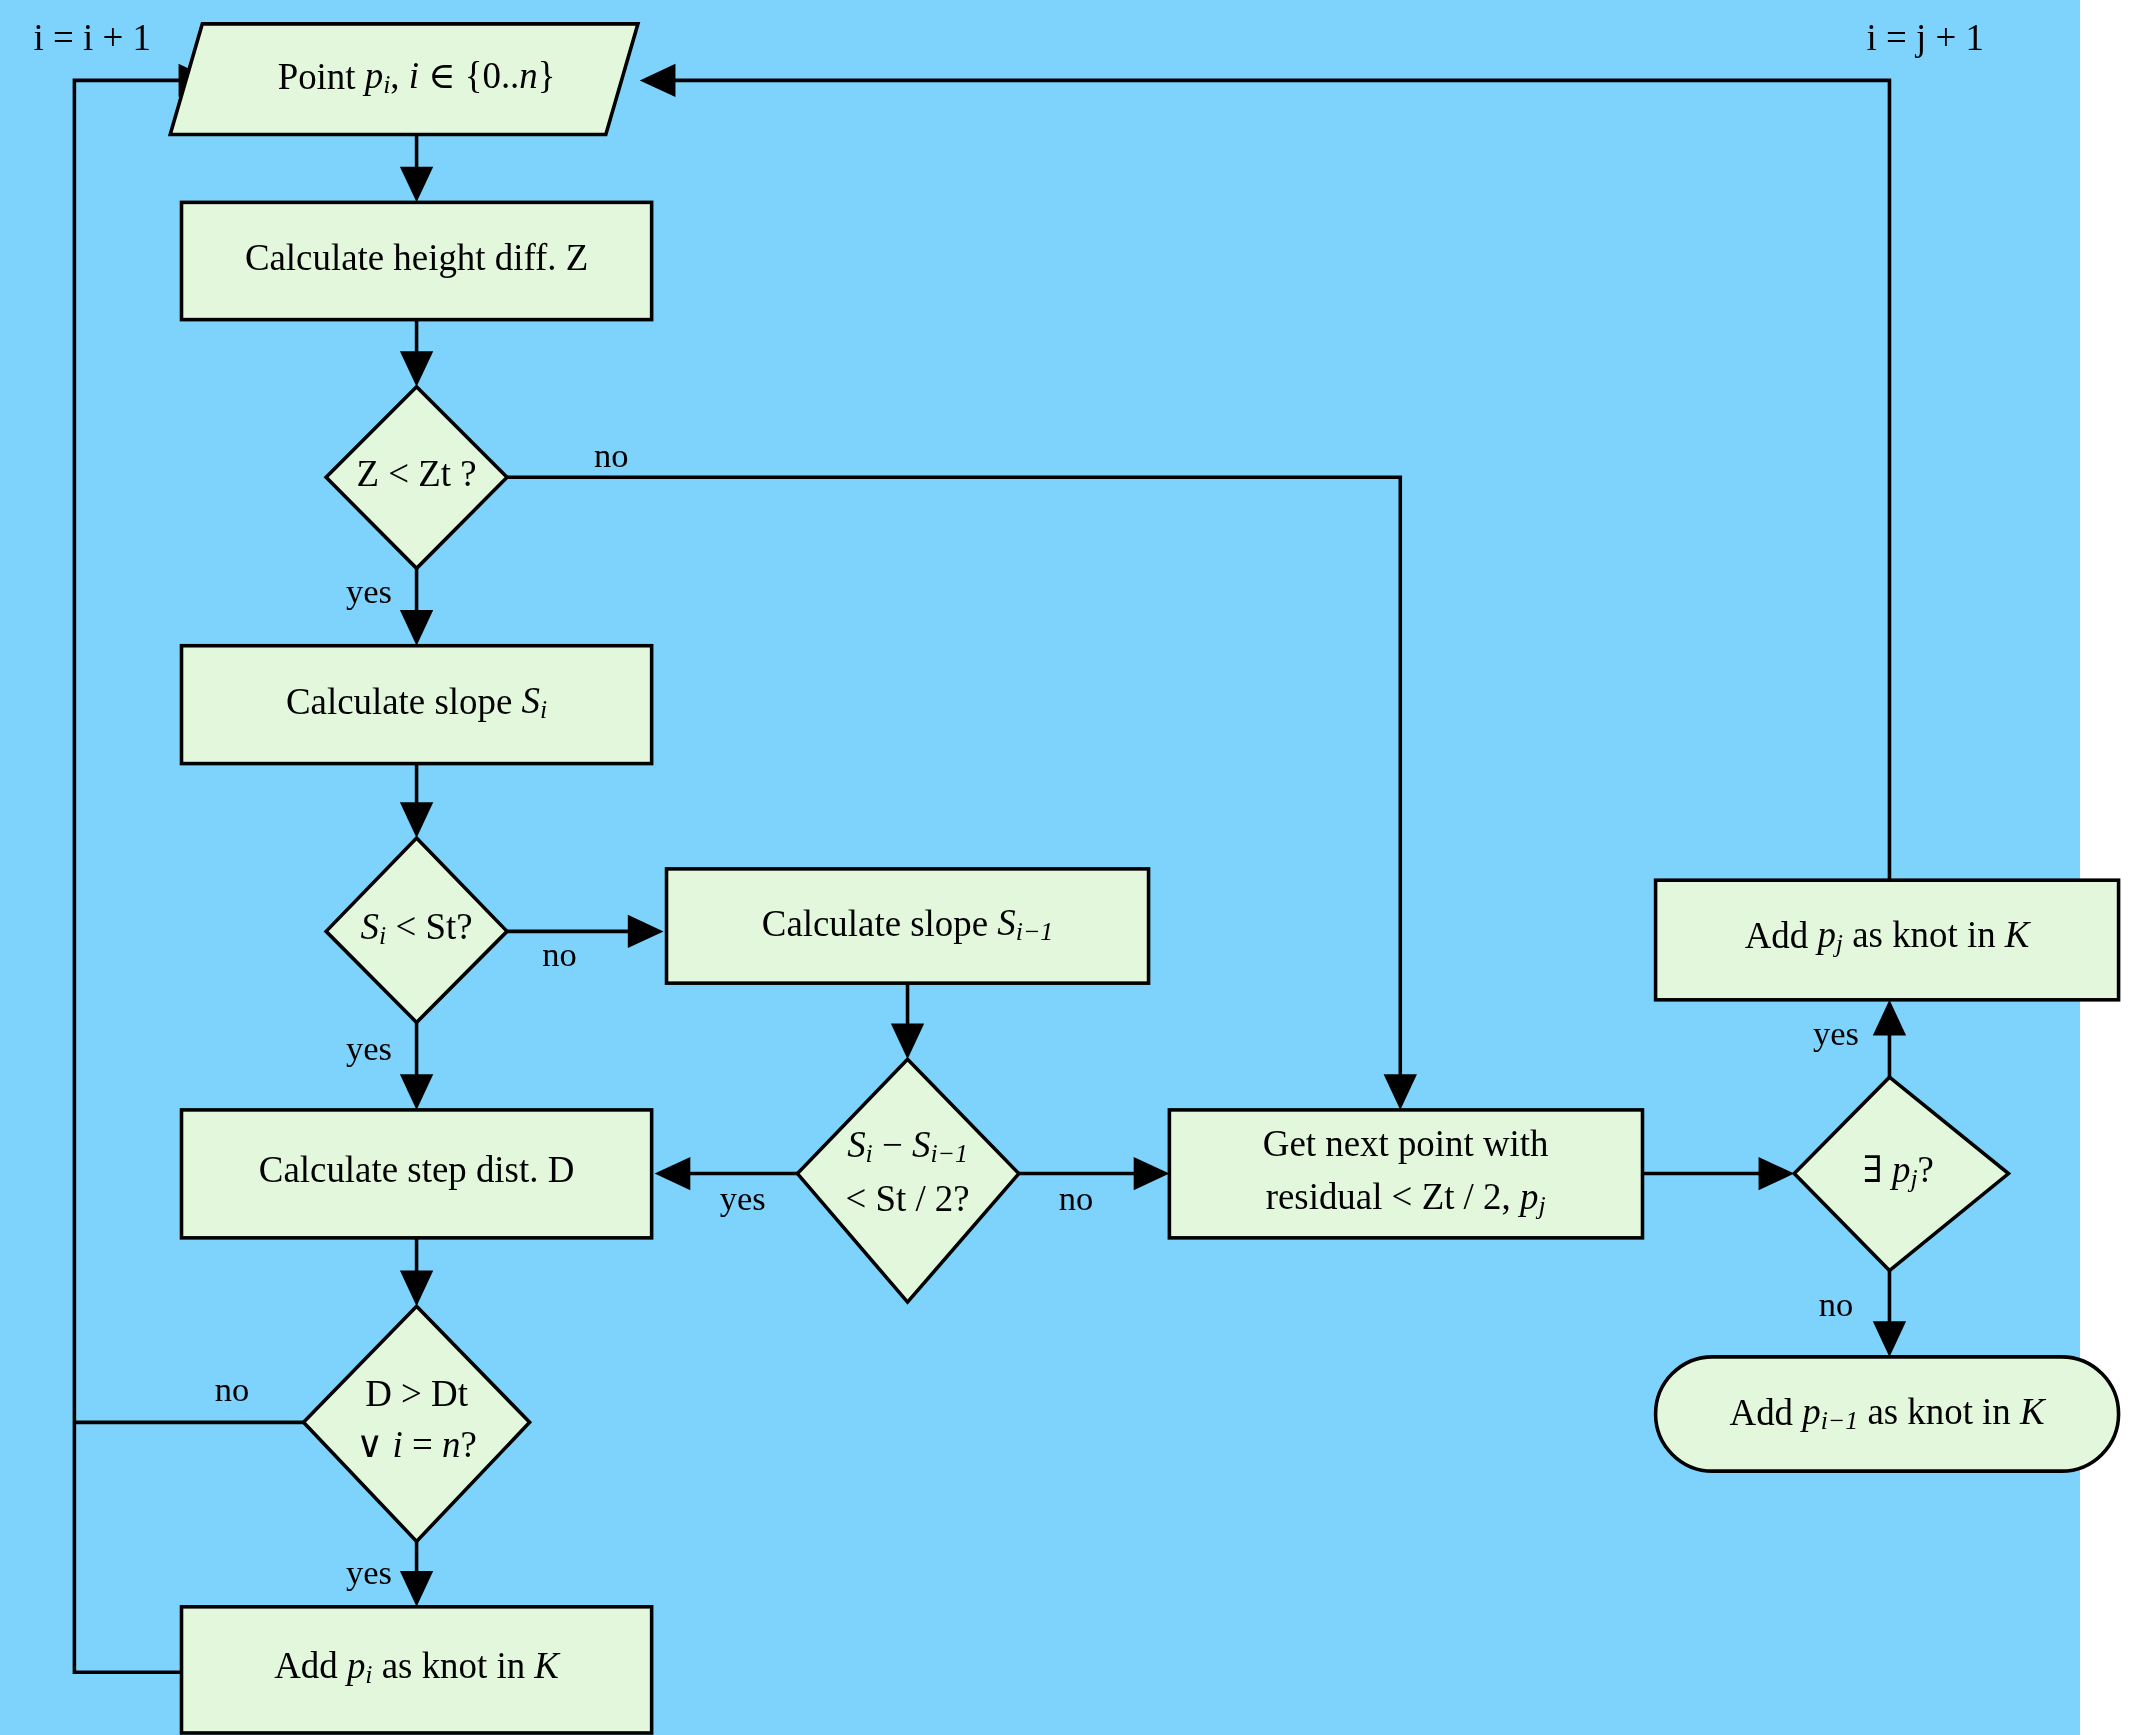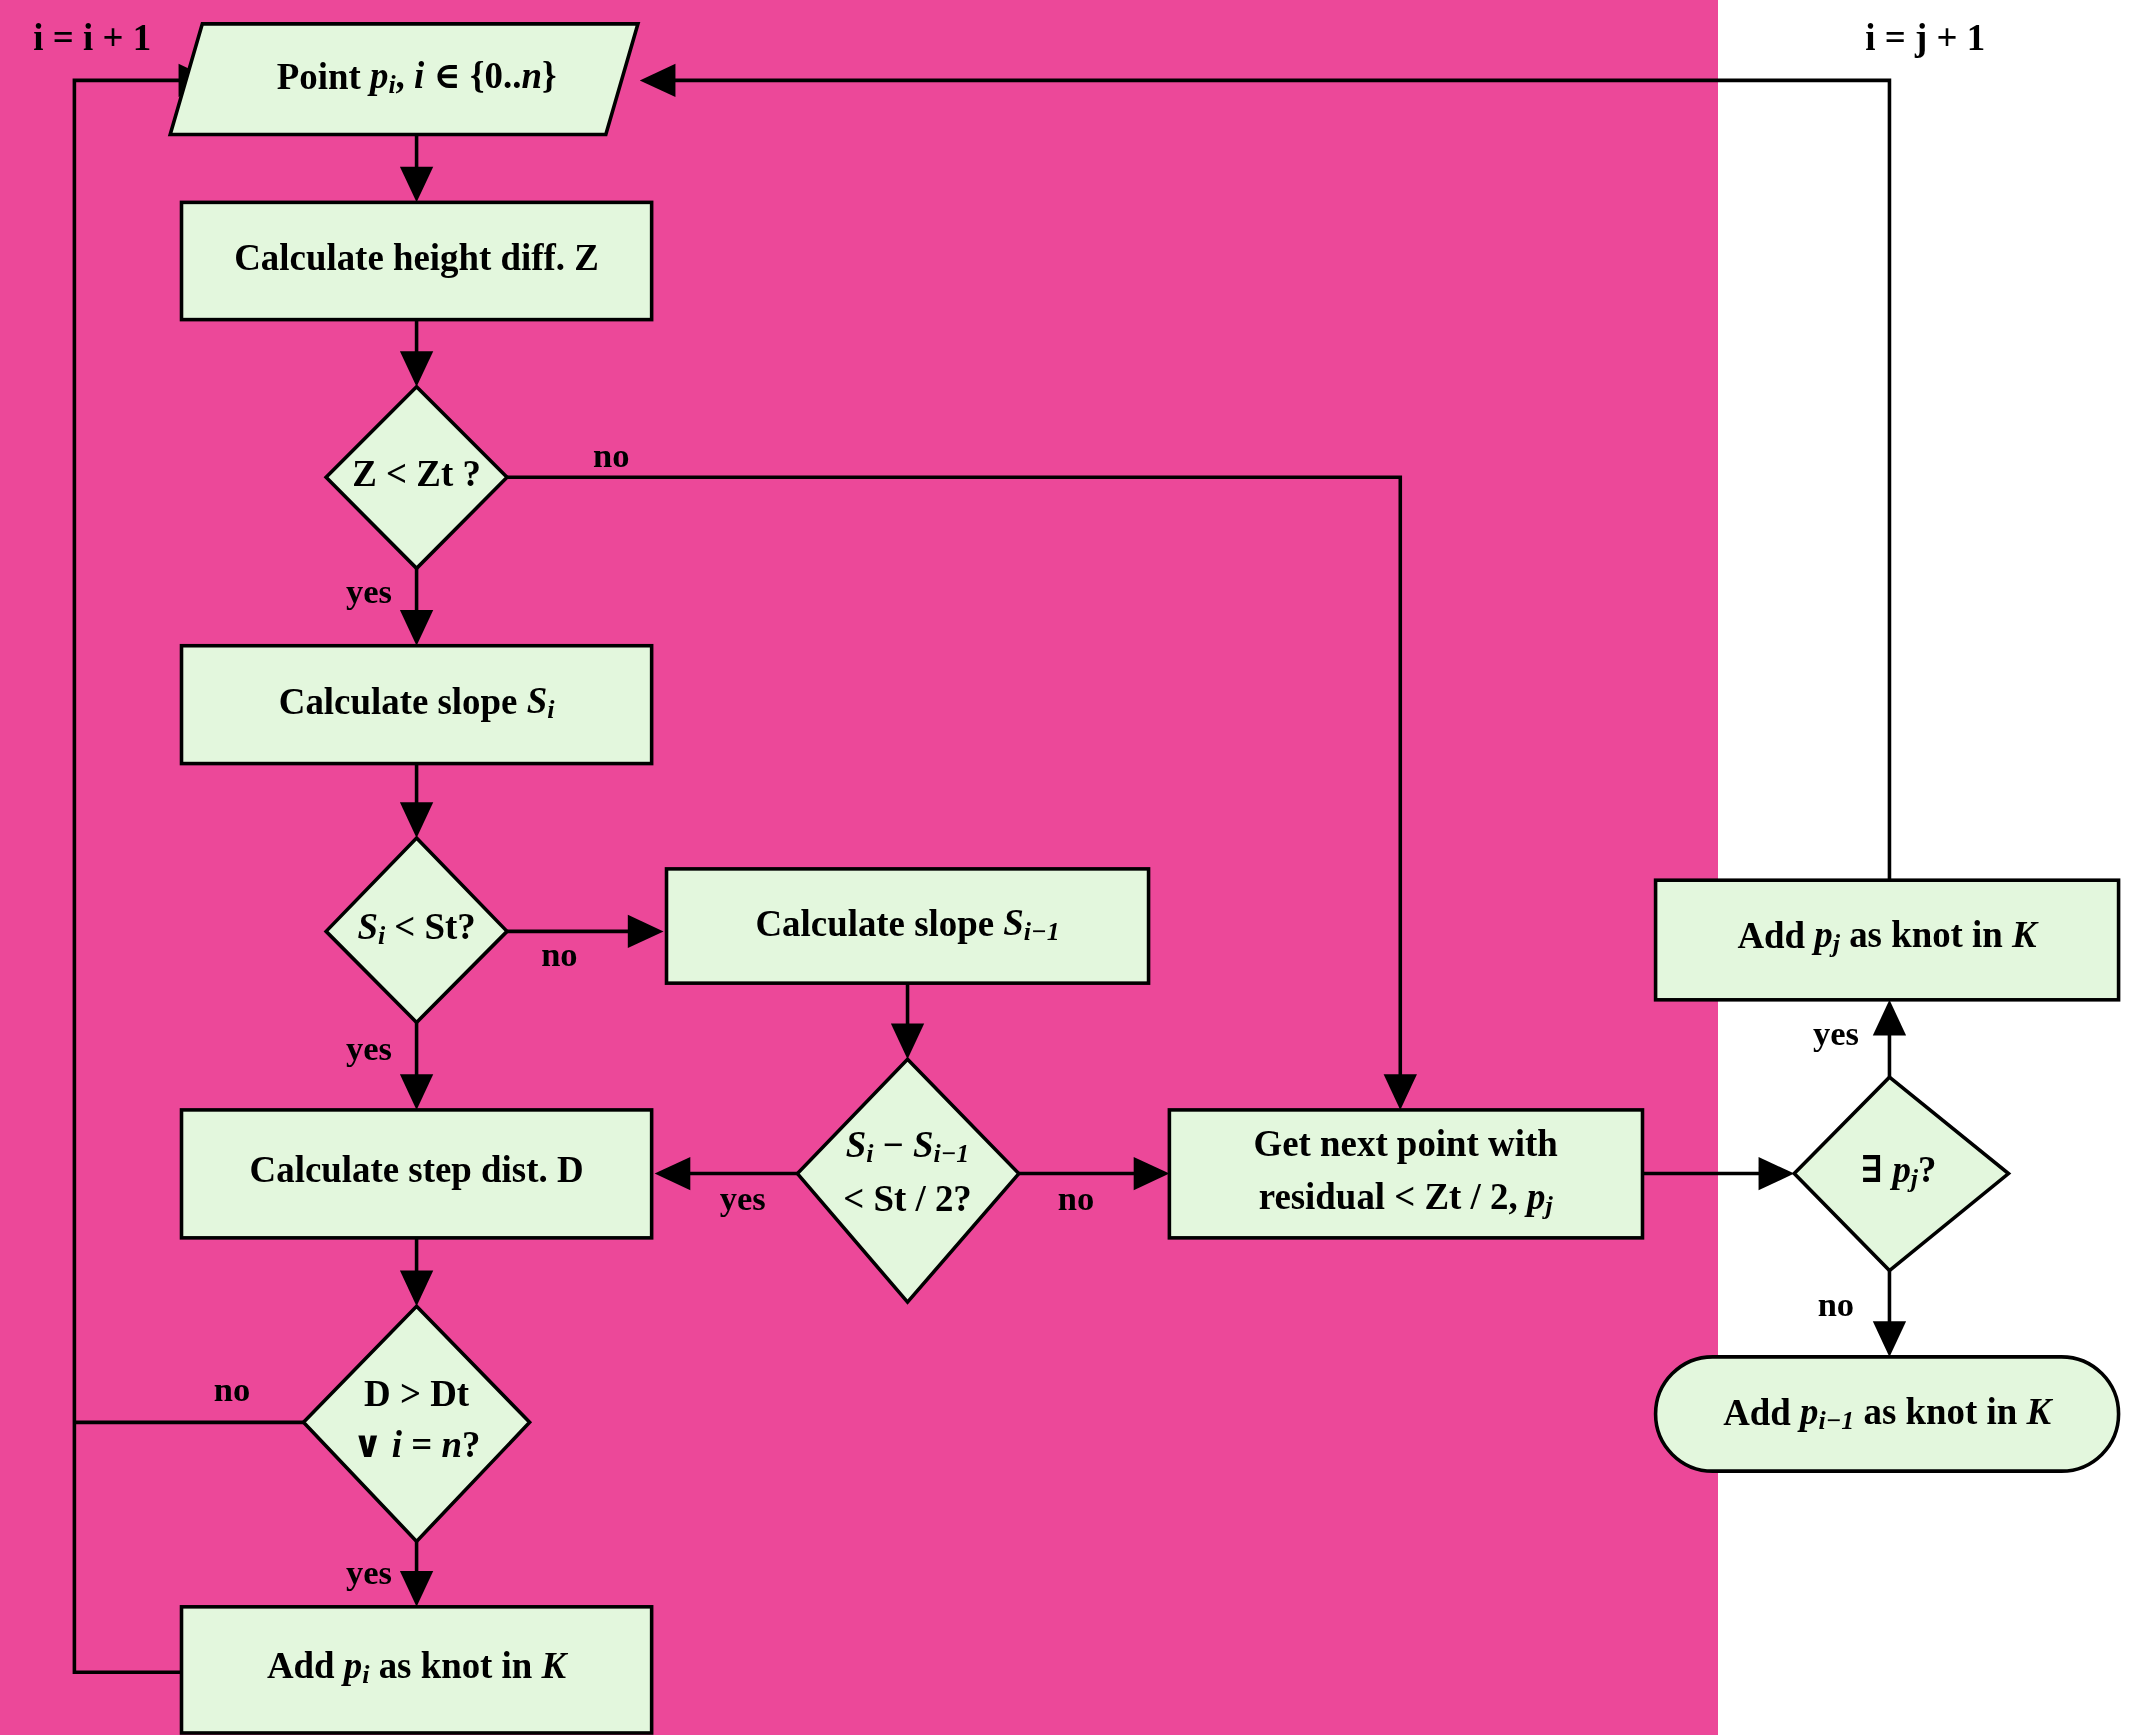--- a/index.html
+++ b/index.html
@@ -1,26 +1,25 @@
 <!DOCTYPE html>
 <html style="font-size:9.5px"><head>
 <meta charset="utf-8">
 <style>
   html, body {
     margin: 0;
     padding: 0;
     background: #ffffff;
   }
   #flowchart-root {
-    width: 1718px;
+    width: 2080px;
     height: 1736px;
     position: relative;
-    background: #ec4899;
+    background: #7dd3fc;
     font-family: "Liberation Serif", "DejaVu Serif", serif;
-    font-weight: bold;
   }
   svg.chart {
     display: block;
     width: 2140px;
     height: 1736px;
   }
   .node-shape {
     fill: #e3f7dd;
     stroke: #000000;
     stroke-width: 6;

